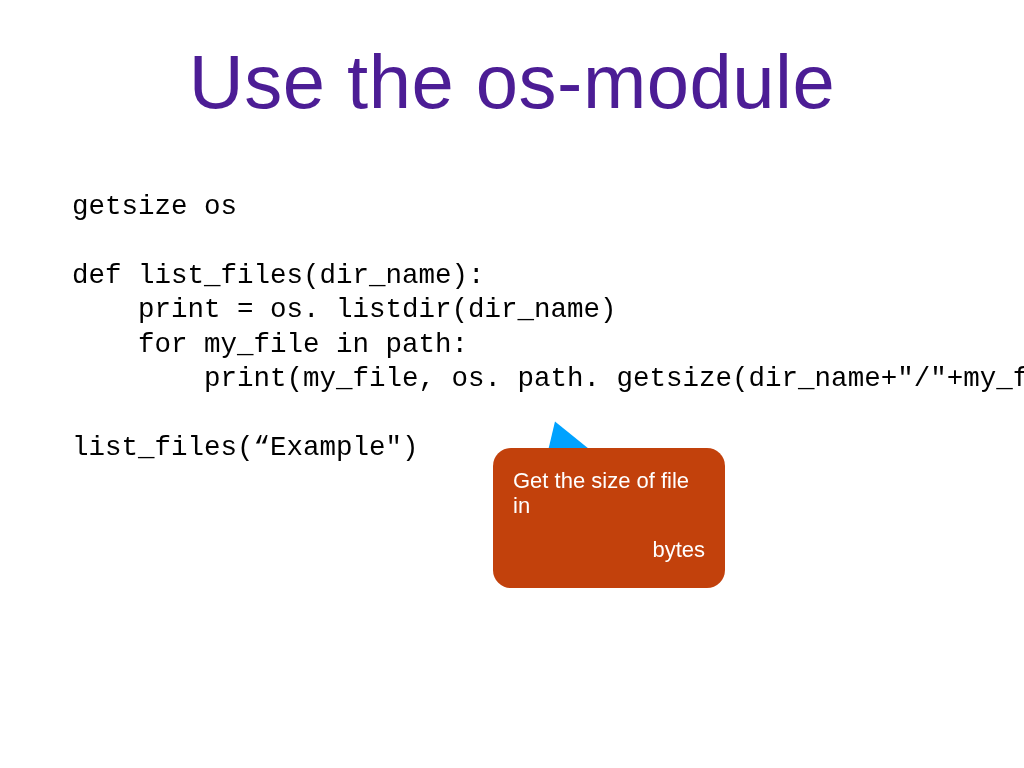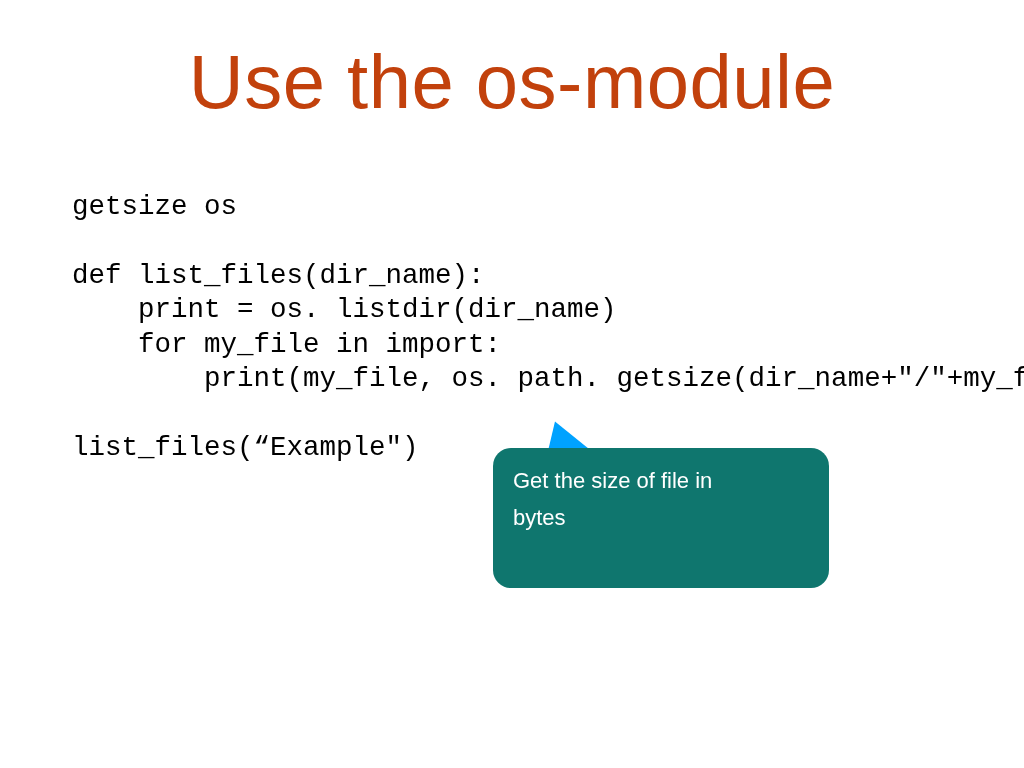--- a/index.html
+++ b/index.html
@@ -1,37 +1,37 @@
 <!DOCTYPE html>
 <html><head>
 <meta charset="utf-8">
 <style>
   * { margin: 0; padding: 0; box-sizing: border-box; }
   html, body { width: 1024px; height: 768px; background: #ffffff; overflow: hidden; font-family: Arial, Helvetica, sans-serif; }
   .slide { position: relative; width: 1024px; height: 768px; background: #ffffff; }
-  .title { position: absolute; left: 0; right: 0; top: 38px; text-align: center; font-size: 76px; font-weight: 400; color: #c2410c; letter-spacing: 0.5px; }
+  .title { position: absolute; left: 0; right: 0; top: 38px; text-align: center; font-size: 76px; font-weight: 400; color: #4c1d95; letter-spacing: 0.5px; }
   .code { position: absolute; left: 72px; top: 190px; font-family: "Courier New", Courier, monospace; font-size: 27.5px; color: #000; white-space: pre; line-height: 1.25; }
   .callout-wrap { position: absolute; left: 493px; top: 430px; width: 290px; height: 165px; }
   .callout-tail { position: absolute; left: 50px; top: -10px; width: 0; height: 0; border-left: 14px solid transparent; border-right: 40px solid transparent; border-bottom: 40px solid #00a2ff; transform: rotate(-6deg); }
-  .callout-body { position: absolute; left: 0; top: 18px; width: 336px; height: 140px; background: #0f766e; border-radius: 18px; padding: 20px 20px; color: #ffffff; font-size: 22px; line-height: 1.15; }
+  .callout-body { position: absolute; left: 0; top: 18px; width: 232px; height: 140px; background: #c2410c; border-radius: 18px; padding: 20px 20px; color: #ffffff; font-size: 22px; line-height: 1.15; }
   .callout-body .t1 { display:block; }
-  .callout-body .t2 { display:block; text-align:left; margin-top:12px; }
+  .callout-body .t2 { display:block; text-align:right; margin-top:18px; }
 </style>
 </head>
 <body>
 
 <div class="slide">
 
   <h1 class="title">Use the os-module</h1>
 
   <div class="code"><span>getsize os</span>
 <span></span>
 <span>def list_files(dir_name):</span>
 <span>    print = os. listdir(dir_name)</span>
-<span>    for my_file in import:</span>
+<span>    for my_file in path:</span>
 <span>        print(my_file, os. path. getsize(dir_name+"/"+my_fi</span>
 <span></span>
 <span>list_files(“Example")</span></div>
 
   <div class="callout-wrap">
     <div class="callout-tail"></div>
     <div class="callout-body">
       <span class="t1">Get the size of file in</span>
       <span class="t2">bytes</span>
     </div>

